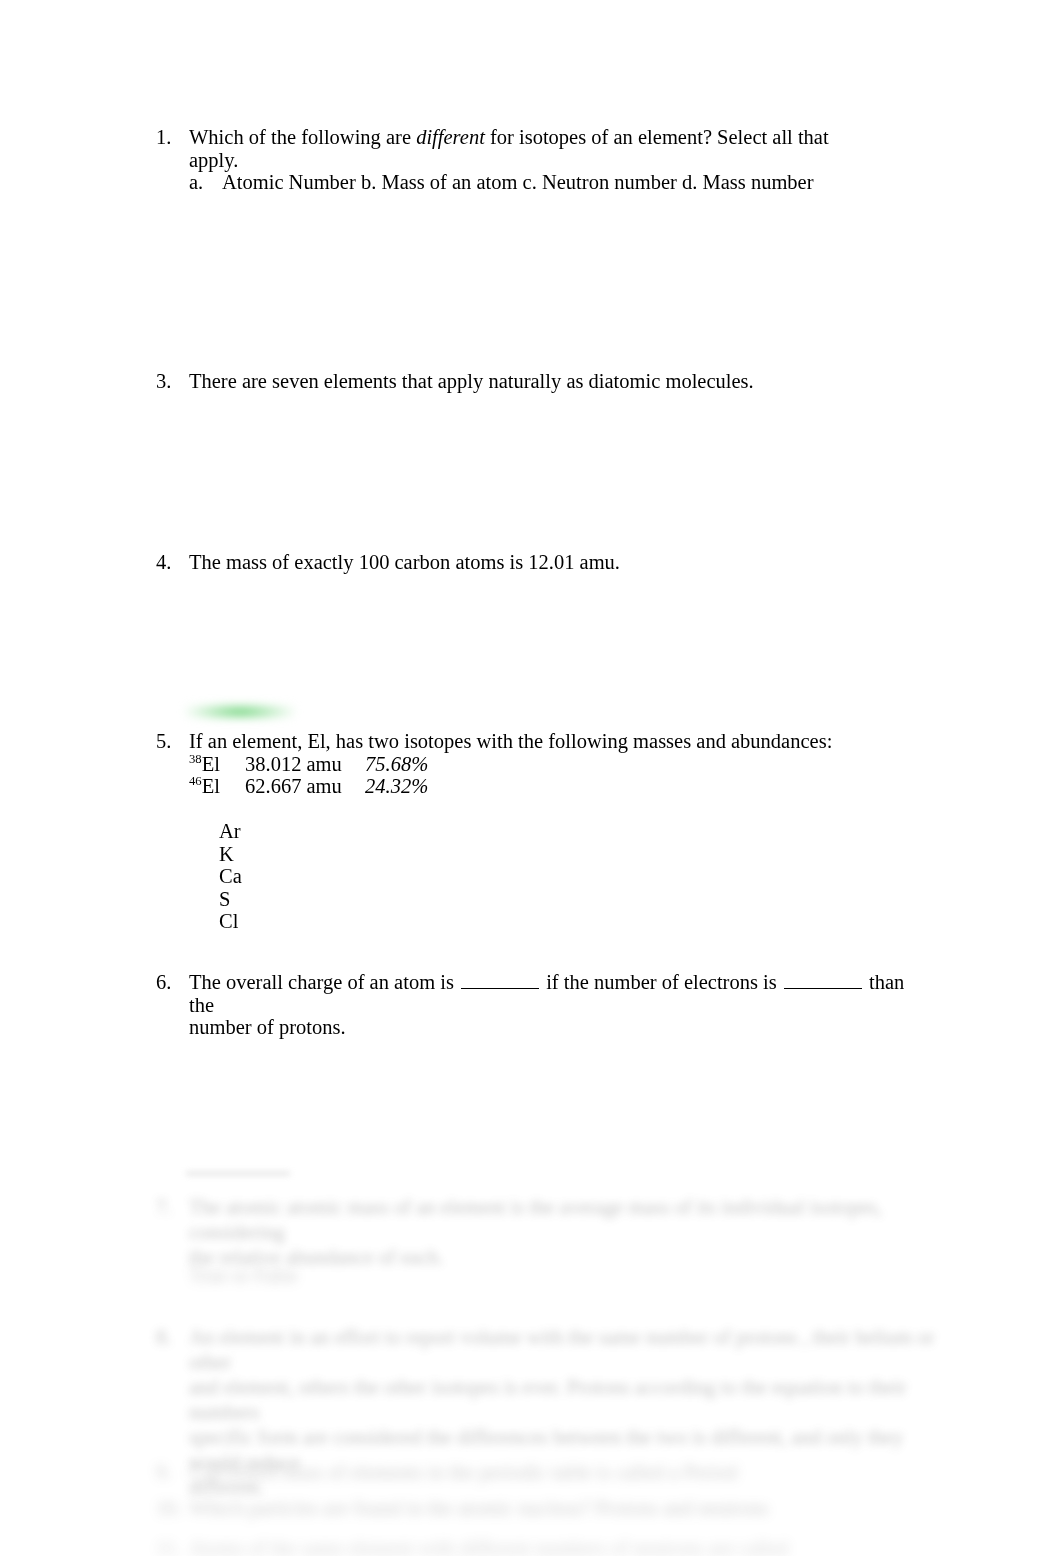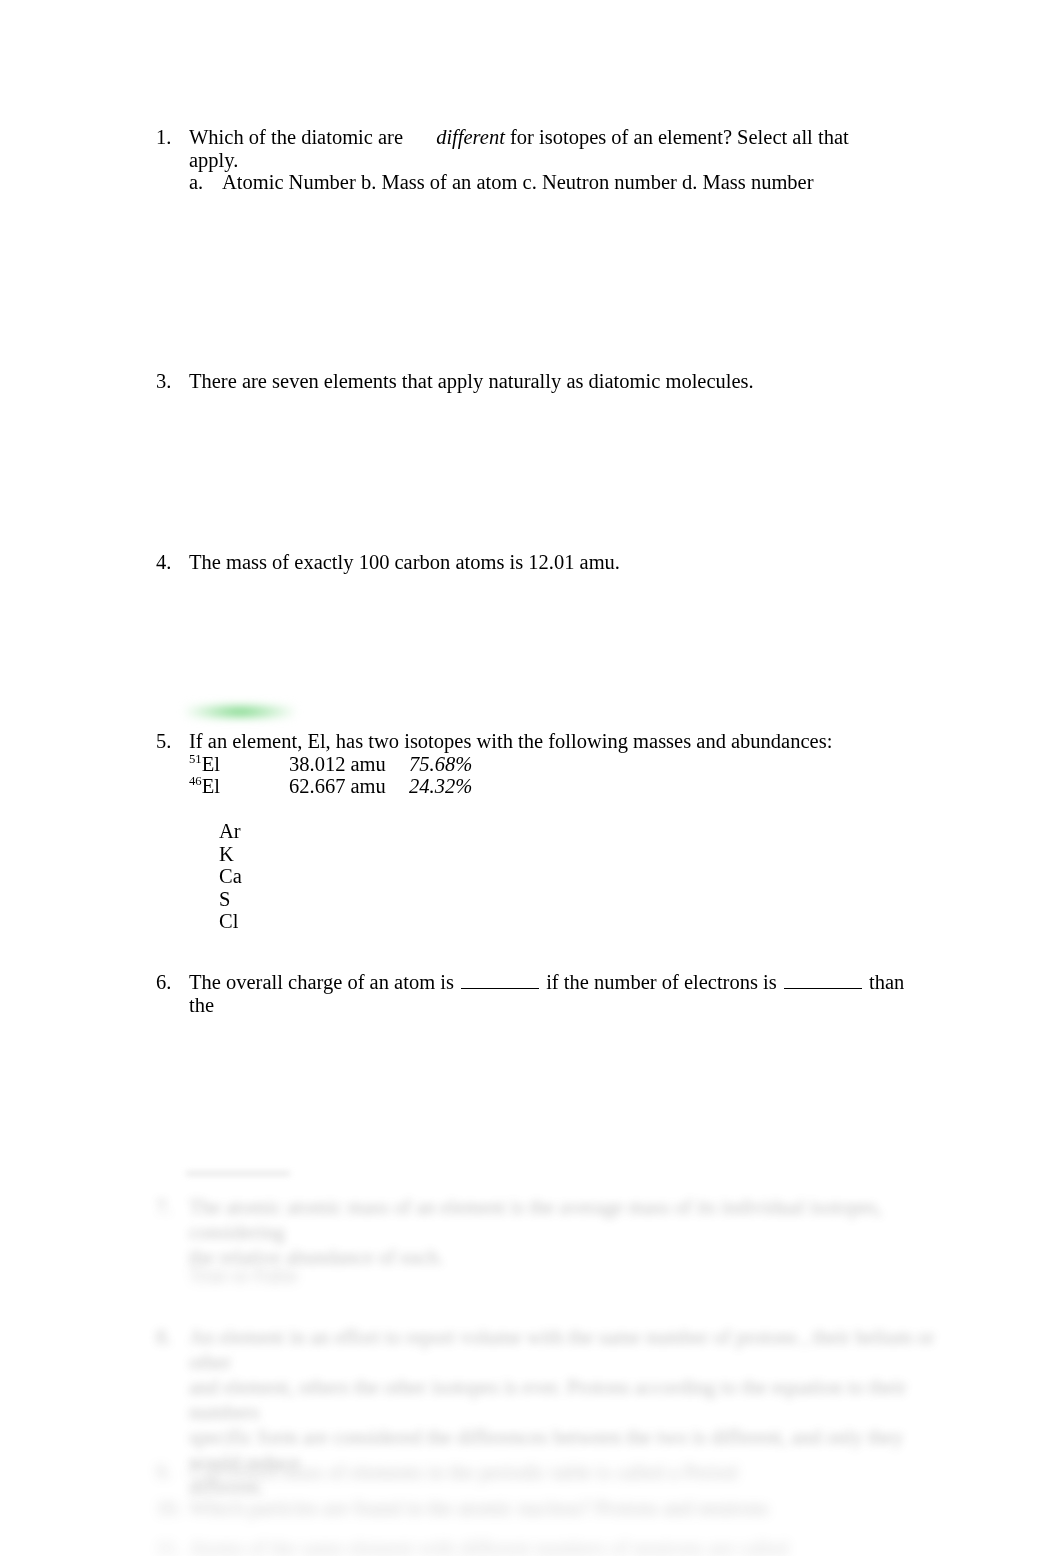--- a/index.html
+++ b/index.html
@@ -43,34 +43,34 @@
   .sub {
     display: flex;
     align-items: flex-start;
   }
   .sub-label {
     width: 33px;
     flex: 0 0 33px;
   }
   .sub-text { flex: 1 1 auto; }
 
-  em.italic { font-style: italic; margin-left: 28px; }
+  em.italic { font-style: italic; }
 
   
   .iso-row {
     display: flex;
     white-space: pre;
   }
   .iso-sym { width: 56px; flex: 0 0 56px; }
   .iso-sym sup {
     font-size: 0.62em;
     vertical-align: super;
     line-height: 0;
   }
-  .iso-mass { width: 120px; flex: 0 0 120px; margin-left: 44px; }
+  .iso-mass { width: 120px; flex: 0 0 120px; }
   .iso-abund { flex: 0 0 auto; font-style: italic; }
 
   .spacer-line { height: 22.5px; }
 
   
   .choice { white-space: pre; margin-left: 30px; }
 
   
   .blank {
     display: inline-block;
@@ -132,21 +132,21 @@
   }
 </style>
 </head>
 <body>
 
 <div class="page">
 
   <div class="q" style="left:156px; top:126px; width:700px;">
     <span class="q-num">1.</span>
     <span class="q-body">
-      <span class="q-line"><span>Which of the diatomic are </span><em class="italic">different</em><span> for isotopes of an element? Select all that apply.</span></span>
+      <span class="q-line"><span>Which of the following are </span><em class="italic">different</em><span> for isotopes of an element? Select all that apply.</span></span>
       <span class="sub">
         <span class="sub-label">a.</span>
         <span class="sub-text">Atomic Number b. Mass of an atom c. Neutron number d. Mass number</span>
       </span>
     </span>
   </div>
 
   <div class="q" style="left:156px; top:370px; width:760px;">
     <span class="q-num">3.</span>
     <span class="q-body q-line">There are seven elements that apply naturally as diatomic molecules.</span>
@@ -159,21 +159,21 @@
 
   <div class="green-smudge"></div>
 
   <div class="q" style="left:156px; top:730px; width:780px;">
     <span class="q-num">5.</span>
     <span class="q-body">
 
       <div class="q-line">If an element, El, has two isotopes with the following masses and abundances:</div>
 
       <div class="iso-row">
-        <span class="iso-sym"><sup>51</sup><span>El</span></span>
+        <span class="iso-sym"><sup>38</sup><span>El</span></span>
         <span class="iso-mass">38.012 amu</span>
         <span class="iso-abund">75.68%</span>
       </div>
 
       <div class="iso-row">
         <span class="iso-sym"><sup>46</sup><span>El</span></span>
         <span class="iso-mass">62.667 amu</span>
         <span class="iso-abund">24.32%</span>
       </div>
 
@@ -185,20 +185,21 @@
       <div class="choice">Ca</div>
       <div class="choice">S</div>
       <div class="choice">Cl</div>
     </span>
   </div>
 
   <div class="q" style="left:156px; top:971px; width:760px;">
     <span class="q-num">6.</span>
     <span class="q-body">
       <div class="q-line"><span>The overall charge of an atom is </span><span class="blank"></span><span> if the number of electrons is </span><span class="blank"></span><span> than the</span></div>
+      <div class="q-line">number of protons.</div>
     </span>
   </div>
 
   <div class="faint-rule"></div>
 
   <div class="blur-zone">
 
     <div class="blur-item" style="left:156px; top:45px; width:790px;">
       <span class="blur-num">7.</span>
       <span class="blur-body">

